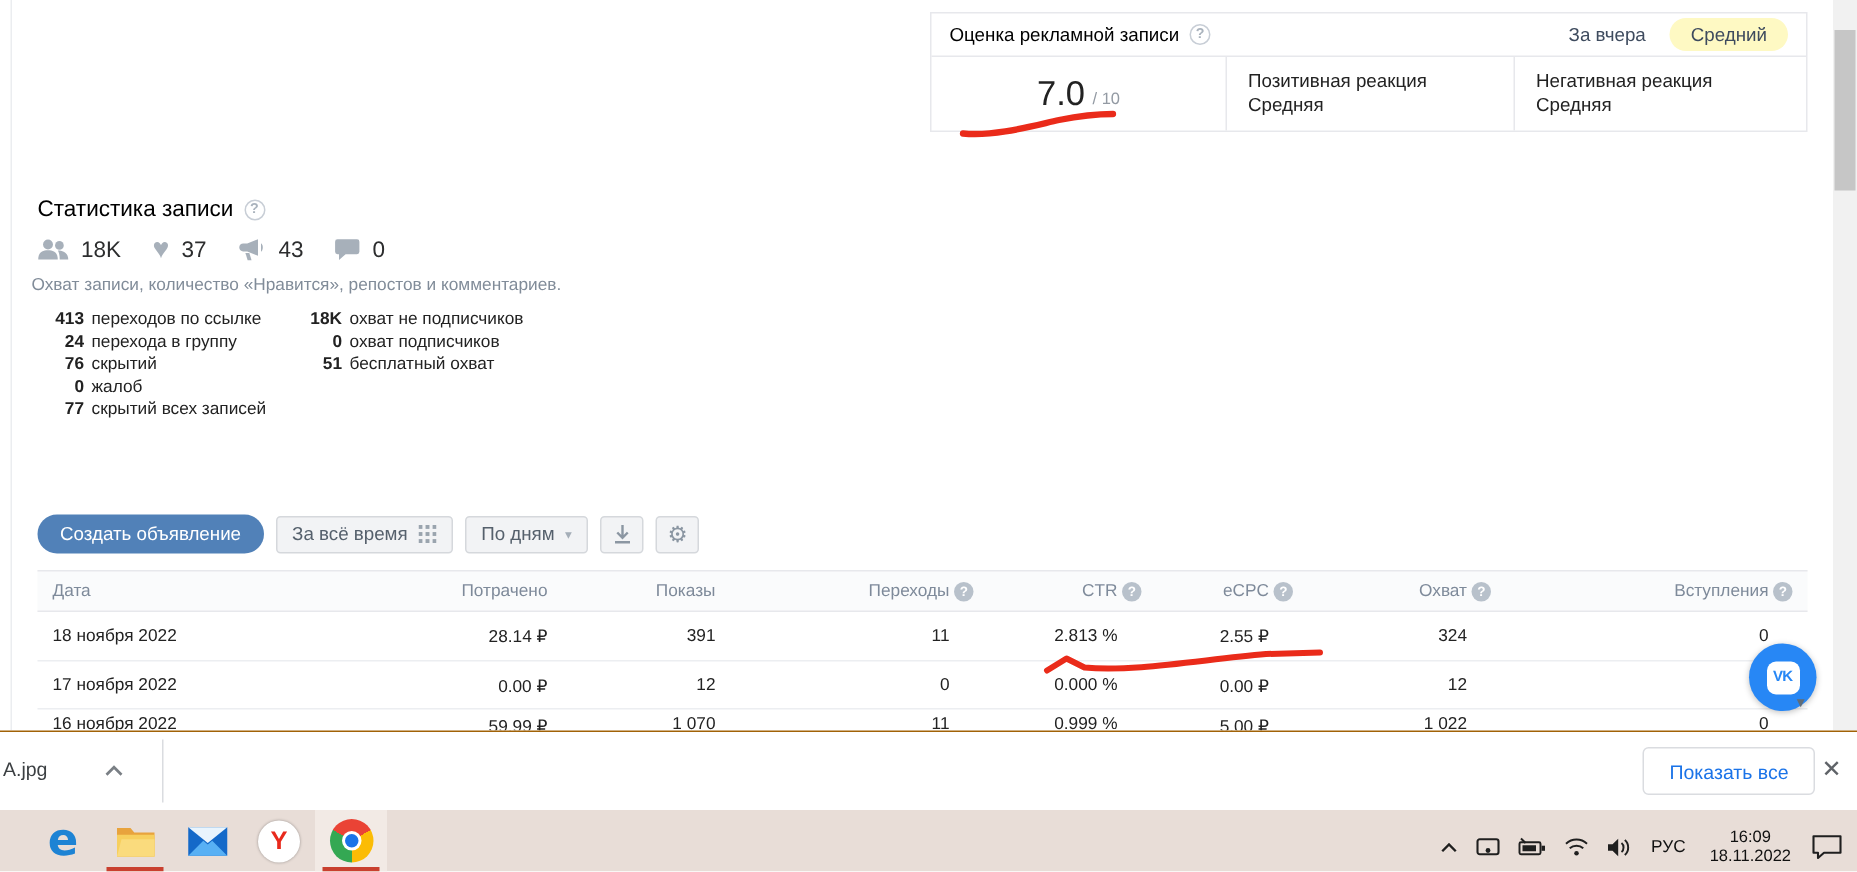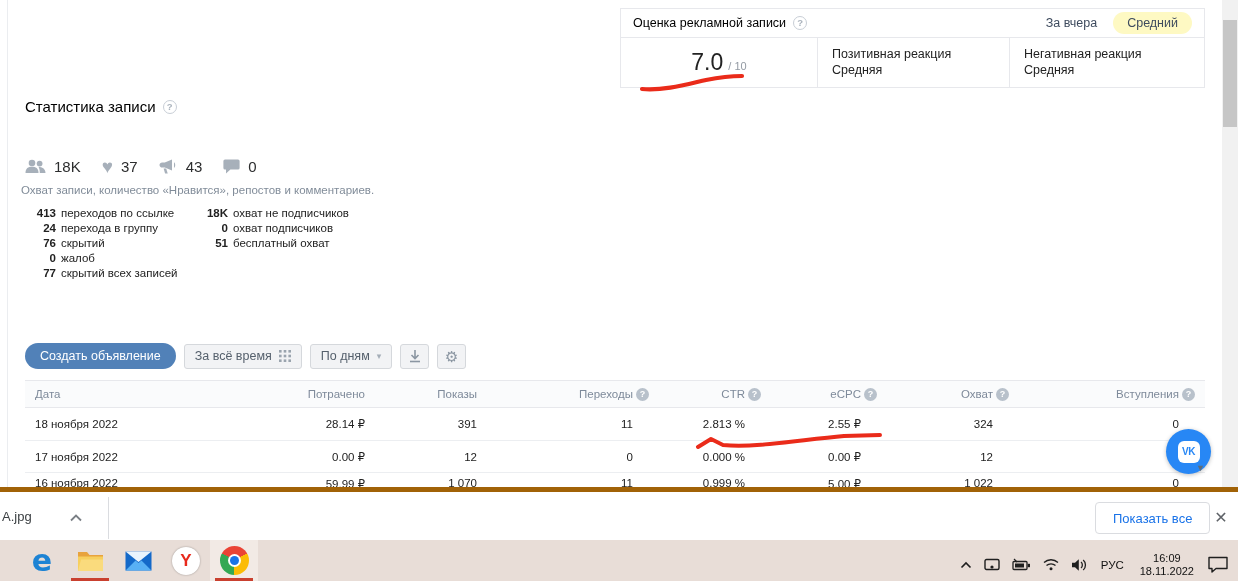--- a/index.html
+++ b/index.html
@@ -23,21 +23,21 @@
   .rc-body { display:flex; height:49px; }
   .rc-score { width:197px; border-right:1px solid #e7e8ec; display:flex; align-items:center;
               justify-content:center; gap:5px; }
   .score-num { font-size:23px; color:#222; }
   .score-suffix { font-size:11px; color:#939aa3; margin-top:7px; }
   .rc-cell { width:192px; border-right:1px solid #e7e8ec; padding:8px 14px;
              font-size:12.5px; line-height:16px; color:#222; }
   .rc-cell.last { flex:1; border-right:none; }
 
   
-  .stats-title { position:absolute; left:25px; top:98px; font-size:15px; color:#000;
+  .stats-title { position:absolute; left:25px; top:131px; font-size:15px; color:#000;
                  display:flex; align-items:center; }
   .metrics { position:absolute; left:25px; top:155px; display:flex; align-items:center; height:22px; }
   .metric { display:flex; align-items:center; gap:8px; margin-right:21px; font-size:15px; color:#2c2d2e; }
   .metric svg { fill:#a7b0ba; }
   .heart-glyph { font-size:19px; color:#a7b0ba; line-height:1; }
   .caption { position:absolute; left:21px; top:184px; font-size:11.5px; color:#818c99; }
   .details { position:absolute; left:25px; top:206px; font-size:11.5px; line-height:15px; color:#222; }
   .dcol { position:absolute; top:0; white-space:nowrap; }
   .dcol1 { left:0; } .dcol2 { left:170px; }
   .drow { display:flex; }
@@ -64,21 +64,21 @@
   .tr { display:flex; align-items:center; }
   .th { height:28px; background:#fafbfc; border-top:1px solid #e7e8ec;
         border-bottom:1px solid #e7e8ec; color:#7e8a9a; }
   .row0 { height:33px; border-bottom:1px solid #eceef1; }
   .row1 { height:32px; border-bottom:1px solid #eceef1; }
   .row3clip { height:14px; overflow:hidden; }
   .row2 { height:32px; align-items:flex-start; padding-top:4px; }
   .td { }
   .c0 { width:220px; padding-left:10px; text-align:left; }
   .c1 { width:120px; } .c2 { width:112px; } .c3 { width:172px; } .c4 { width:112px; }
-  .c5 { width:116px; } .c6 { width:132px; } .c7 { flex:1; padding-right:10px; }
+  .c5 { width:101px; } .c6 { width:132px; } .c7 { flex:1; padding-right:10px; }
   .td:not(.c0) { text-align:right; }
   .hcell { display:flex; align-items:center; justify-content:flex-end; gap:3px; }
   .vp { padding-right:16px; }
   .c7.vp { padding-right:26px; }
   .q { display:inline-block; width:13px; height:13px; border-radius:50%; background:#b8c1cb;
        color:#fff; font-size:9px; line-height:13px; text-align:center; font-weight:bold; }
 
   .scribble { position:absolute; pointer-events:none; }
 
   .vk-float { position:absolute; left:1166px; top:429px; width:45px; height:45px; border-radius:50%;
@@ -87,21 +87,21 @@
   .vk-inner { width:22px; height:22px; background:#fff; border-radius:6px; display:flex;
               align-items:center; justify-content:center; font-weight:bold; font-size:10px;
               color:#2787f5; letter-spacing:-0.5px; }
   .mini-caret { position:absolute; left:1196px; top:463px; font-size:9px; color:#5f6c78; }
 
   .scroll-track { position:absolute; left:1222px; top:0; width:16px; height:487px; background:#f1f1f1; }
   .scroll-thumb { position:absolute; left:1px; top:20px; width:14px; height:107px; background:#c6c6c6; }
 
   
   .download-bar { position:absolute; left:0; top:487px; width:1238px; height:53px;
-                  background:#fff; border-top:5px solid #a16207; }
+                  background:#fff; border-top:1px solid #a16207; }
   .dl-name { position:absolute; left:2px; top:17px; font-size:13px; color:#3c4043; cursor:pointer; }
   .dl-chevron { position:absolute; left:64px; top:13px; width:24px; height:24px; display:flex;
                 align-items:center; justify-content:center; cursor:pointer; }
   .dl-divider { position:absolute; left:108px; top:5px; width:1px; height:42px; background:#dadce0; }
   .dl-showall { position:absolute; left:1095px; top:10px; height:32px; padding:0 17px;
                 border:1px solid #dadce0; border-radius:4px; color:#1a73e8; font-size:13px;
                 display:flex; align-items:center; background:#fff; cursor:pointer; }
   .dl-close { position:absolute; left:1208px; top:13px; width:26px; height:26px; font-size:16px;
               color:#5f6368; text-align:center; line-height:26px; cursor:pointer; }
 

